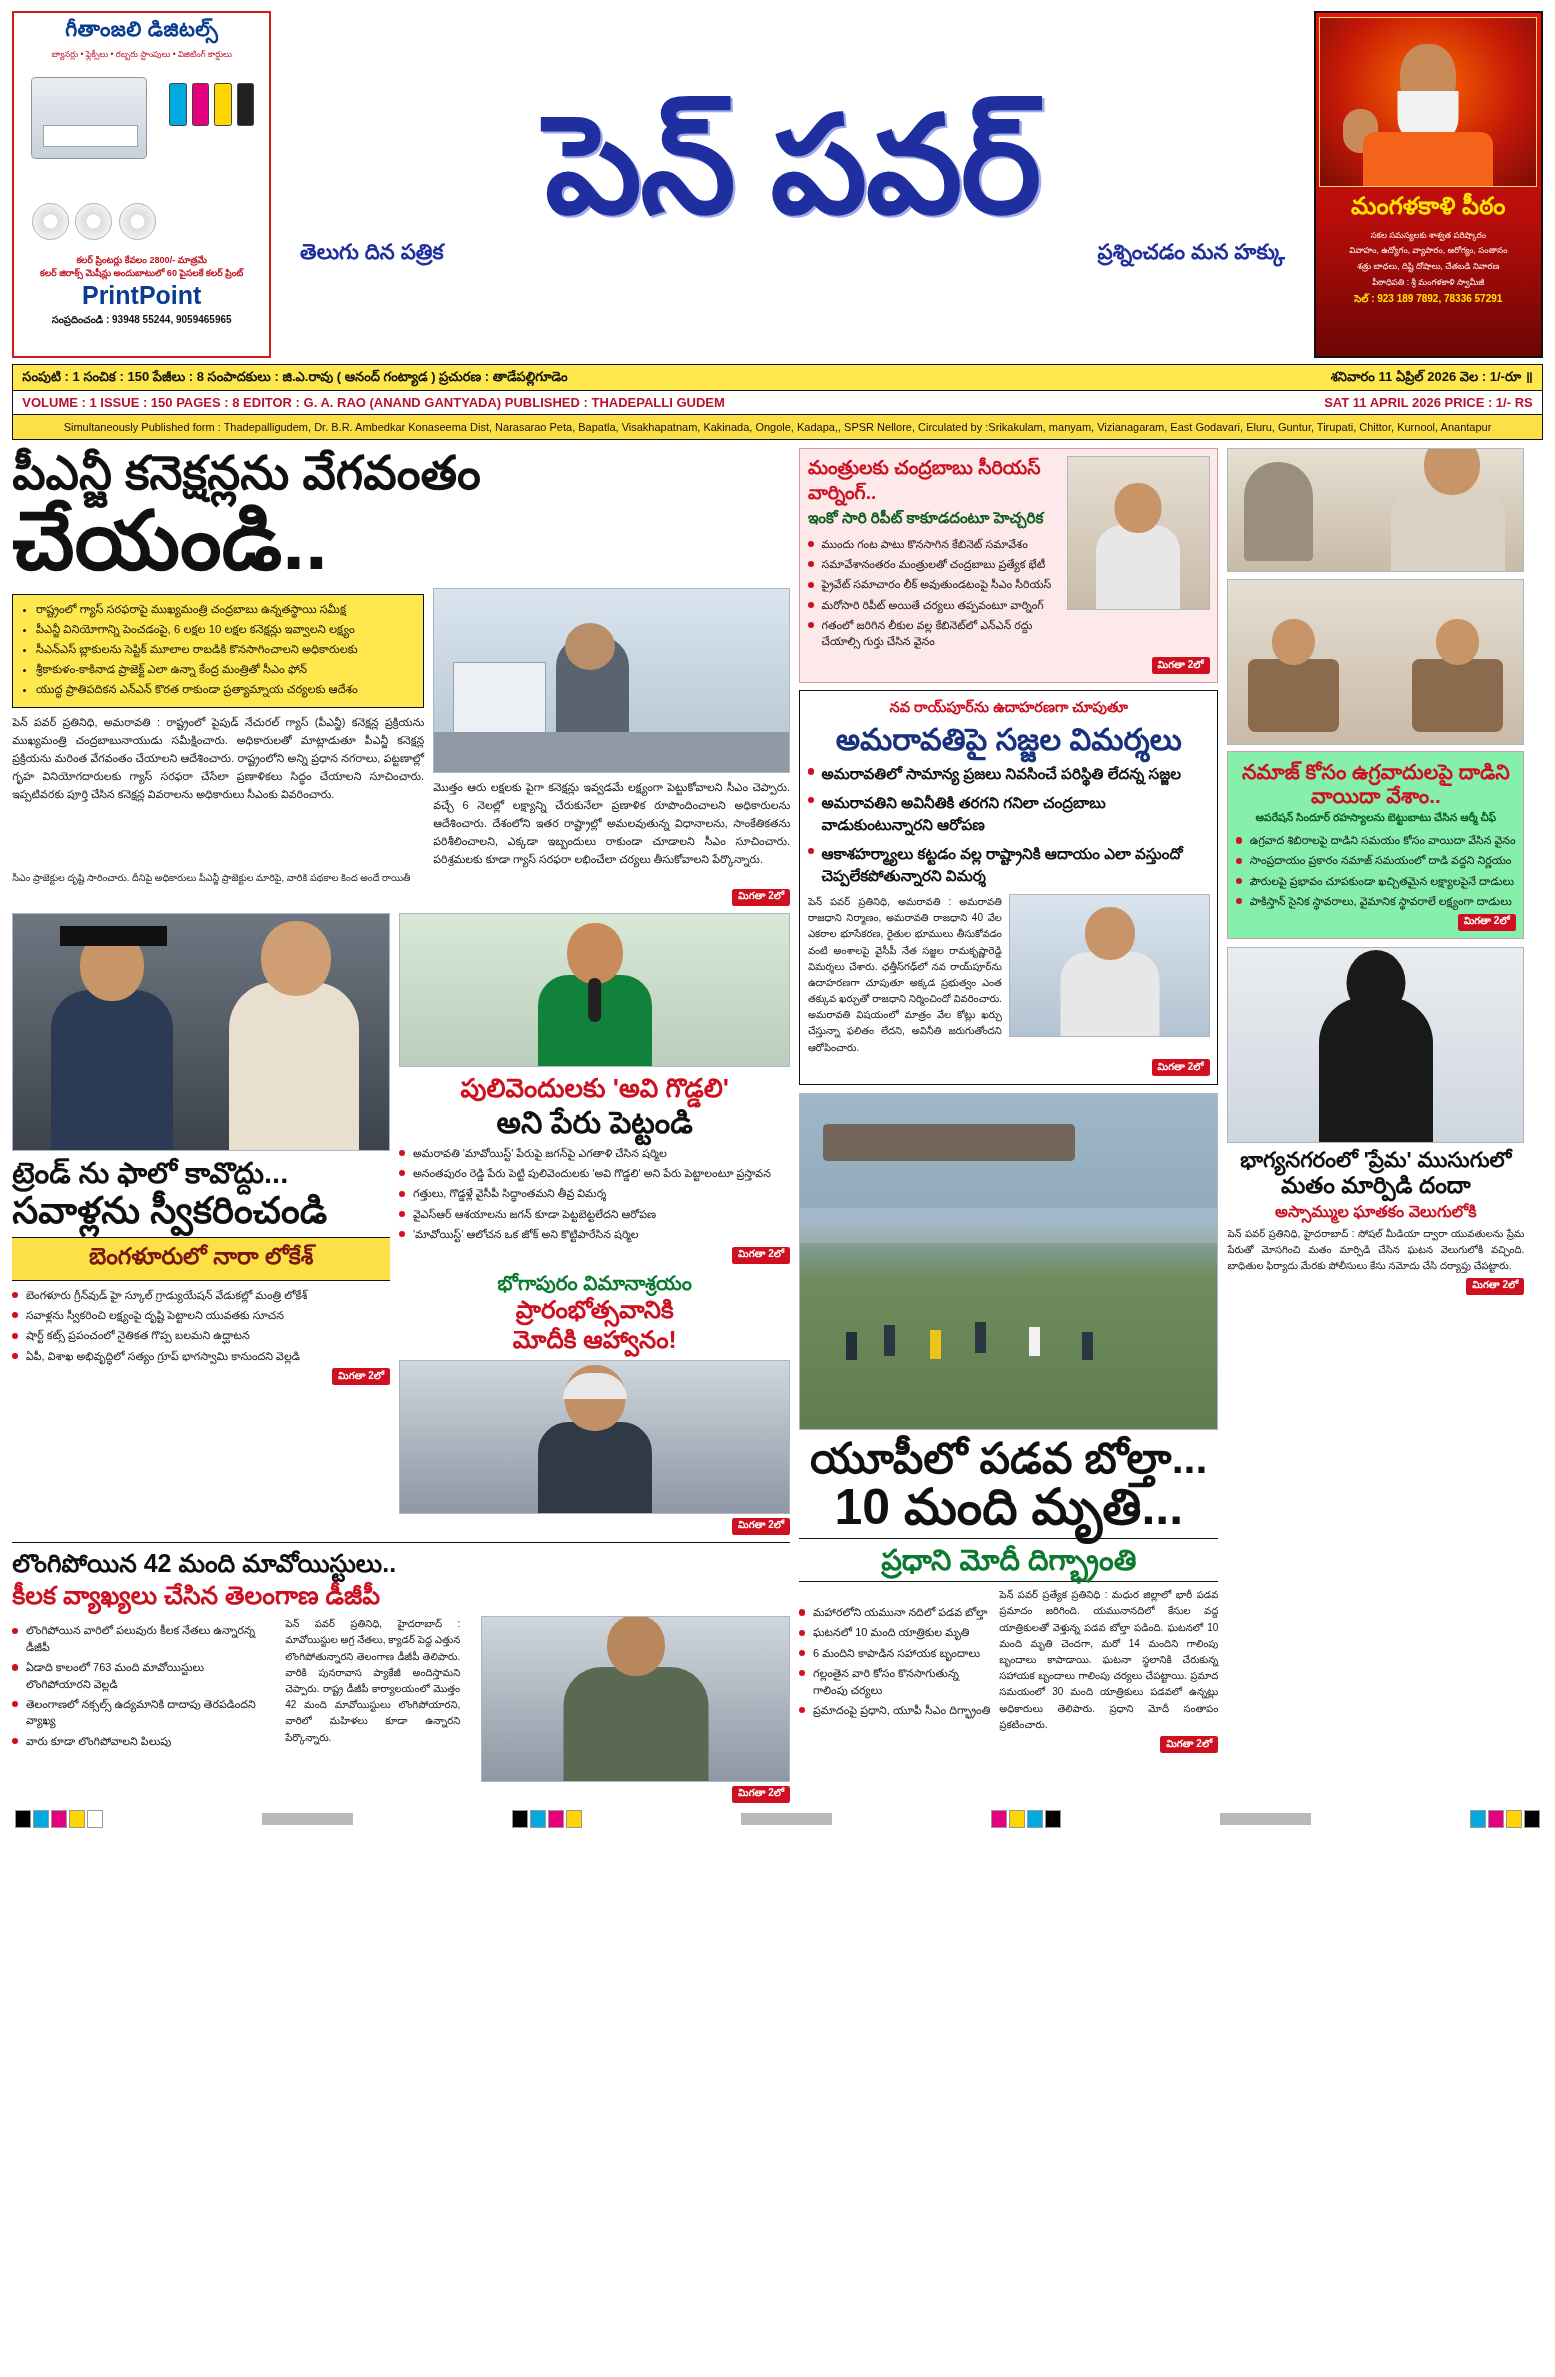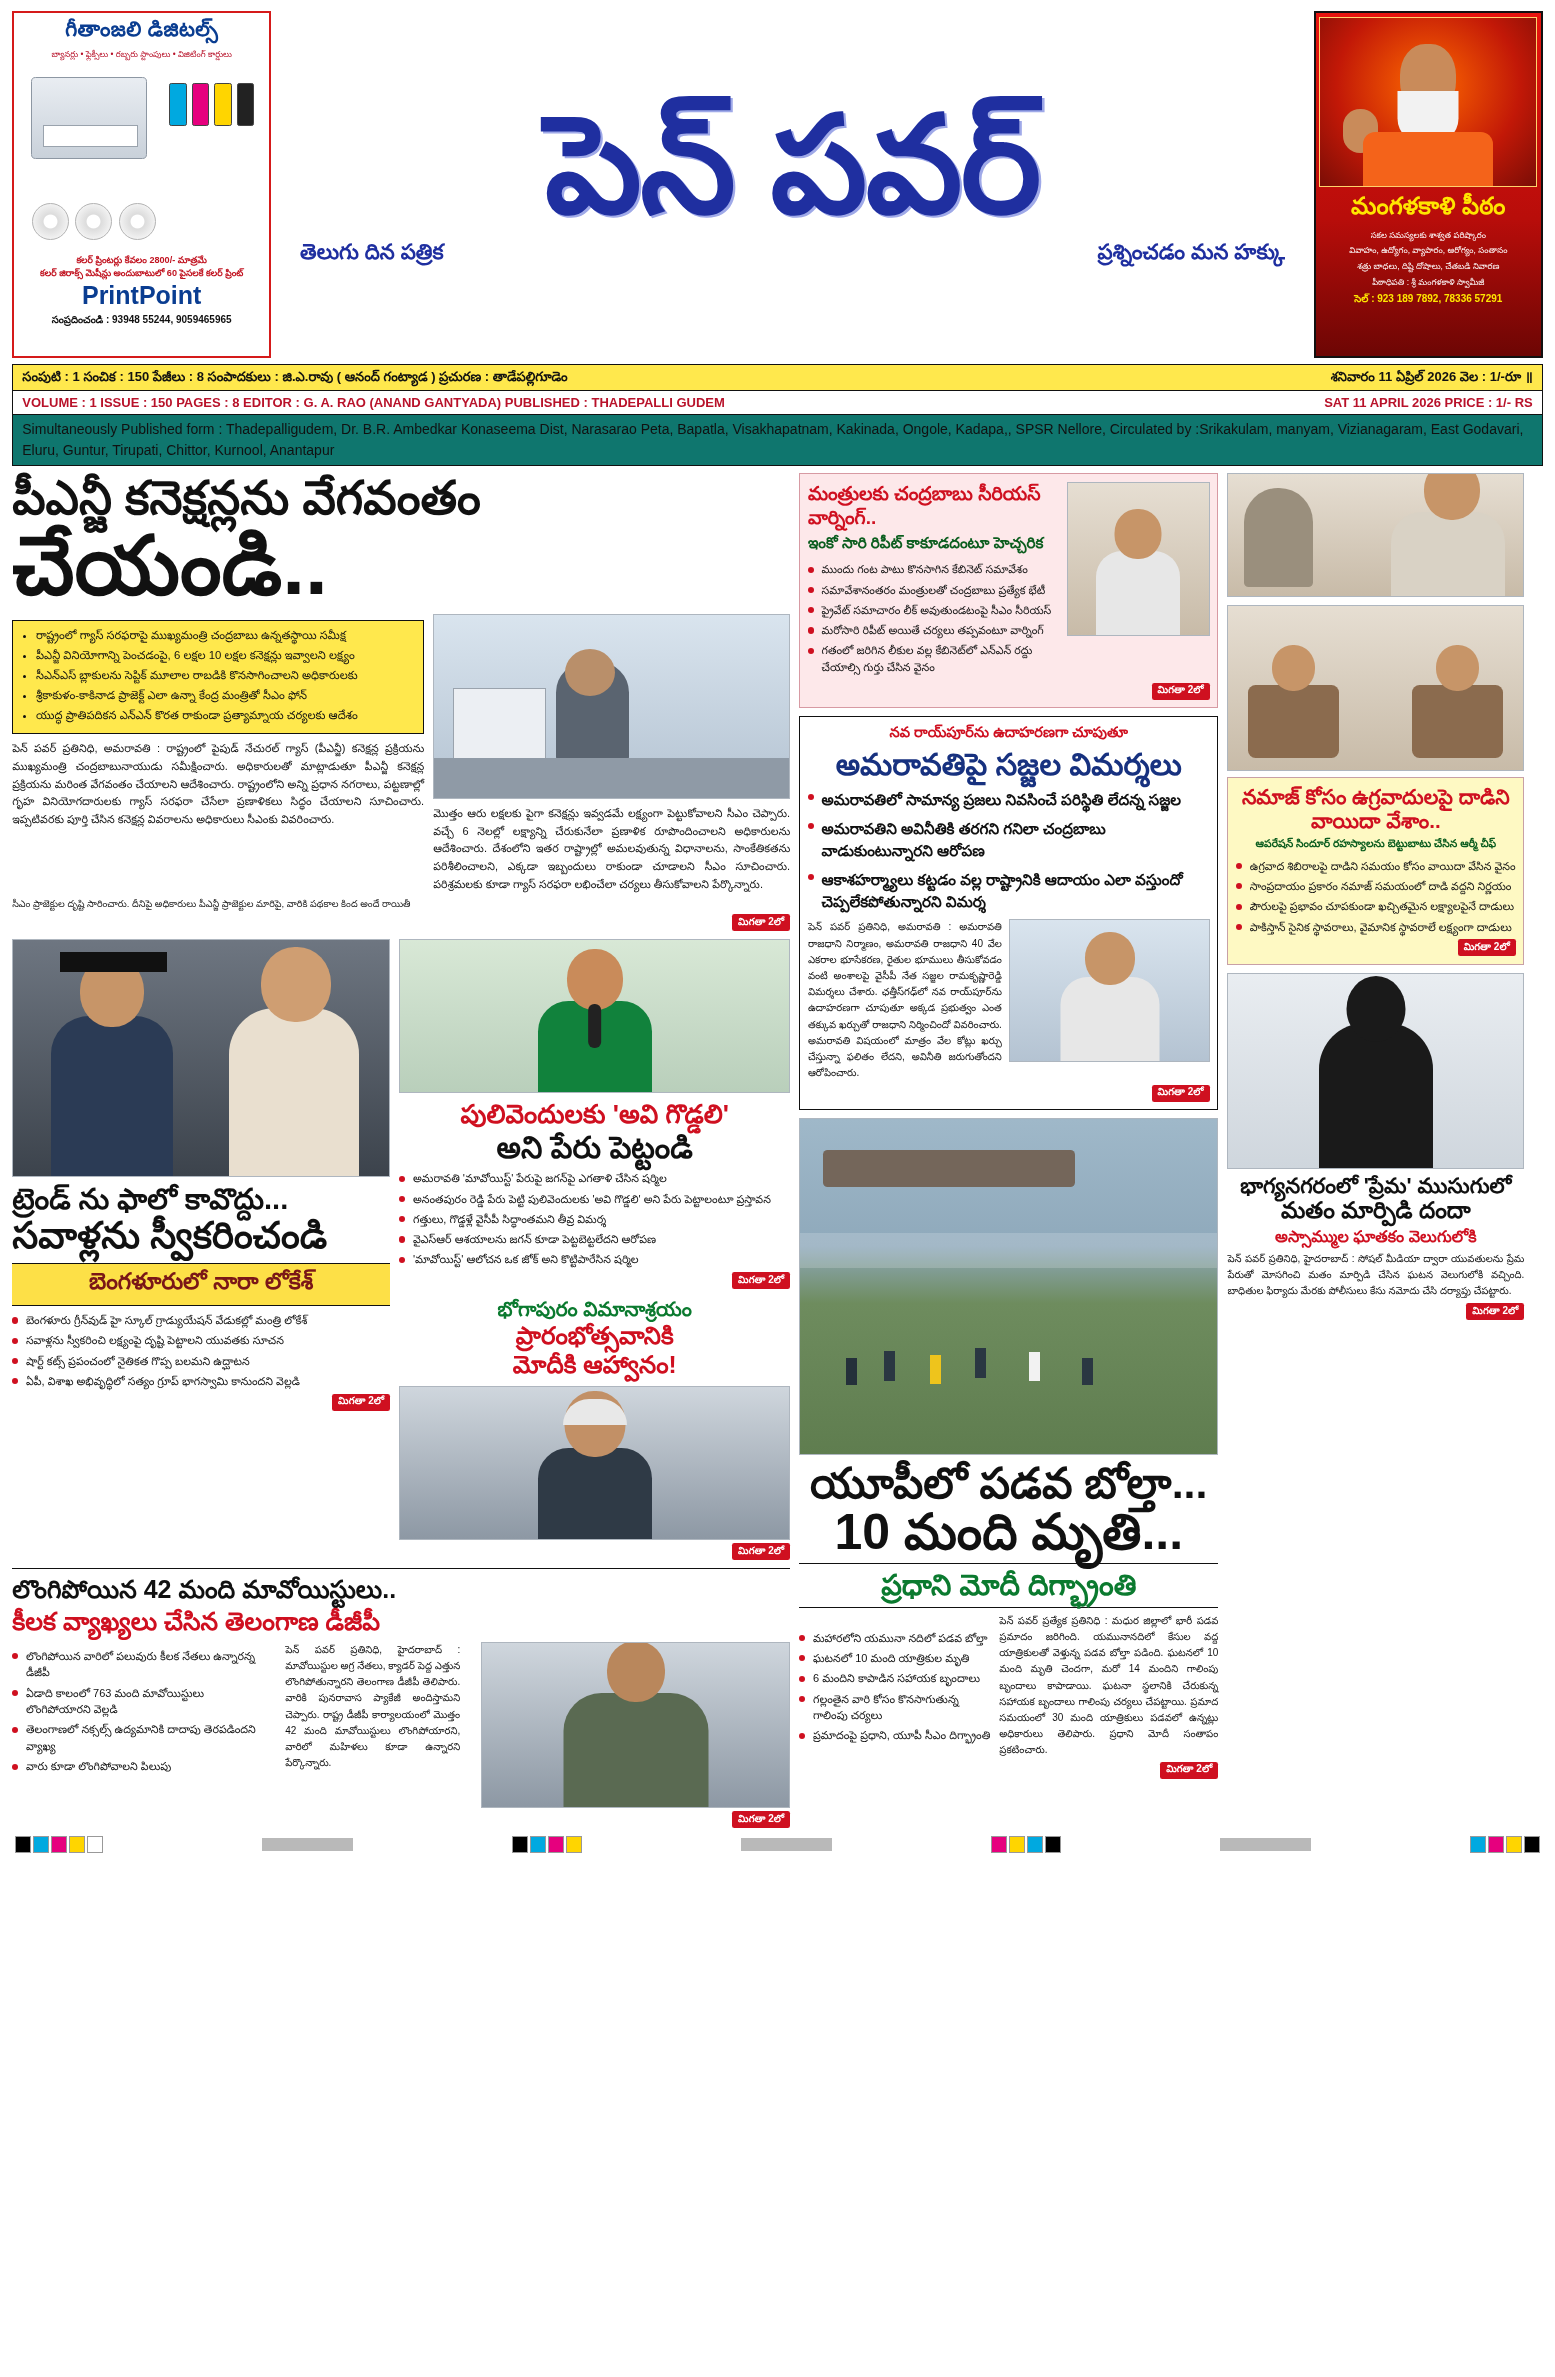--- a/index.html
+++ b/index.html
@@ -35,21 +35,21 @@
   .swami .beard{position:absolute;left:50%;top:73px;transform:translateX(-50%);width:61px;height:55px;border-radius:0 0 50% 50%;background:#f2f2f2;}
   .swami .body{position:absolute;left:50%;top:114px;transform:translateX(-50%);width:130px;height:69px;background:#f4631a;border-radius:12.2px 12.2px 0 0;}
   .swami .hand{position:absolute;left:23px;top:91px;width:35px;height:44px;background:#c98b5a;border-radius:17px;}
   .ad-right .r-title{font-size:24px;font-weight:bold;color:#ffe600;margin-top:4.6px;text-align:center;}
   .ad-right .r-line{font-size:8.4px;text-align:center;line-height:1.5;margin-top:3px;}
   .ad-right .r-phone{font-size:10px;font-weight:bold;color:#ffe600;margin-top:4.6px;}
 
   
   .infobar{margin-top:6.1px;border:1.5px solid #111;background:#ffe84d;display:flex;justify-content:space-between;padding:3.8px 9.1px;font-size:13px;font-weight:bold;}
   .infobar2{border:1.5px solid #111;border-top:none;background:#fff;display:flex;justify-content:space-between;padding:3.8px 9.1px;font-size:13px;font-weight:bold;color:#b8122a;}
-  .simul{border:0.8px solid #111;border-top:none;background:#0f766e;padding:3.8px 9.1px;font-size:14px;line-height:1.5;}
+  .simul{border:0.8px solid #111;border-top:none;background:#fde047;padding:3.8px 9.1px;font-size:11px;text-align:center;line-height:1.5;}
 
   
   .grid{display:flex;gap:9.1px;margin-top:7.6px;}
   .col-left{width:778px;}
   .col-mid{width:419px;}
   .col-right{width:297px;}
 
   .lead-head{font-size:47px;font-weight:bold;color:#111;line-height:1.05;}
   .lead-head2{font-size:82px;font-weight:bold;color:#111;line-height:1.02;margin-top:1.5px;}
   .subhead-bar{background:#e8f3e2;border-top:1.5px solid #111;border-bottom:1.5px solid #111;margin-top:7.6px;padding:6.1px 4.6px;font-size:23.6px;font-weight:bold;color:#10541f;text-align:center;}
@@ -75,21 +75,21 @@
   .ph-room{background:linear-gradient(180deg,#e6ded2,#c8bba8);}
   .ph-river{background:linear-gradient(180deg,#9fb8c9 0%,#8fa9bb 38%,#6e8c5e 55%,#5f7d4f 100%);}
   .ph-dark{background:linear-gradient(180deg,#cfd6dd,#8d98a4);}
   .ph-stage{background:linear-gradient(180deg,#d8e8d6,#b9cfbb);}
   .ph-black{background:linear-gradient(180deg,#6e7681,#3c434c);}
   .silhouette{position:absolute;left:50%;bottom:0;transform:translateX(-50%);width:114px;height:145px;background:#1a1a1a;border-radius:46px 46px 0 0;}
   .silhouette:before{content:"";position:absolute;left:50%;top:-47px;transform:translateX(-50%);width:59px;height:66px;background:#1a1a1a;border-radius:50%;}
 
   .sec-title-red{font-size:29px;font-weight:bold;color:#cf1020;line-height:1.15;}
   .sec-title-dark{font-size:34px;font-weight:bold;color:#111;line-height:1.12;}
-  .pinkpanel{background:#fef9c3;border:0.8px solid #c8a0a6;padding:7.6px;margin-top:6.1px;}
+  .pinkpanel{background:#86efac;border:0.8px solid #c8a0a6;padding:7.6px;margin-top:6.1px;}
 
   .bigwhite{font-size:47px;font-weight:bold;color:#111;line-height:1.05;text-align:center;}
   .footer-bars{display:flex;justify-content:space-between;align-items:center;margin-top:7.6px;padding:0 3px;}
   .swatch-group{display:flex;gap:2.3px;}
   .sw{width:13.7px;height:15.2px;border:0.8px solid #999;}
   .graybar{width:91px;height:12.2px;background:#b9b9b9;}
 </style>
 </head>
 <body>
 

